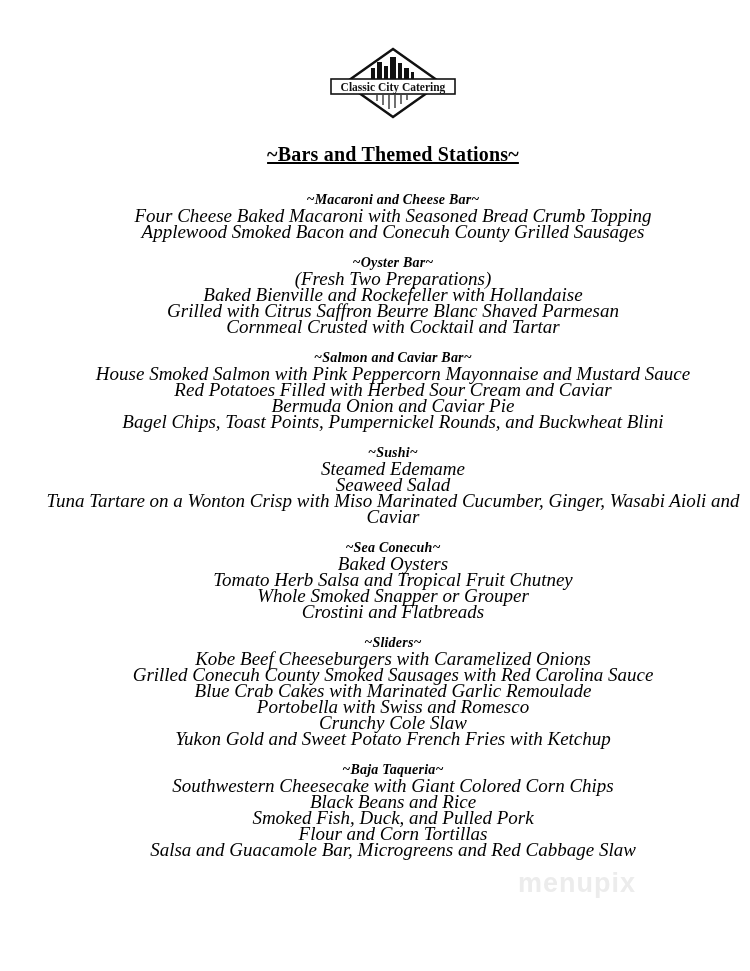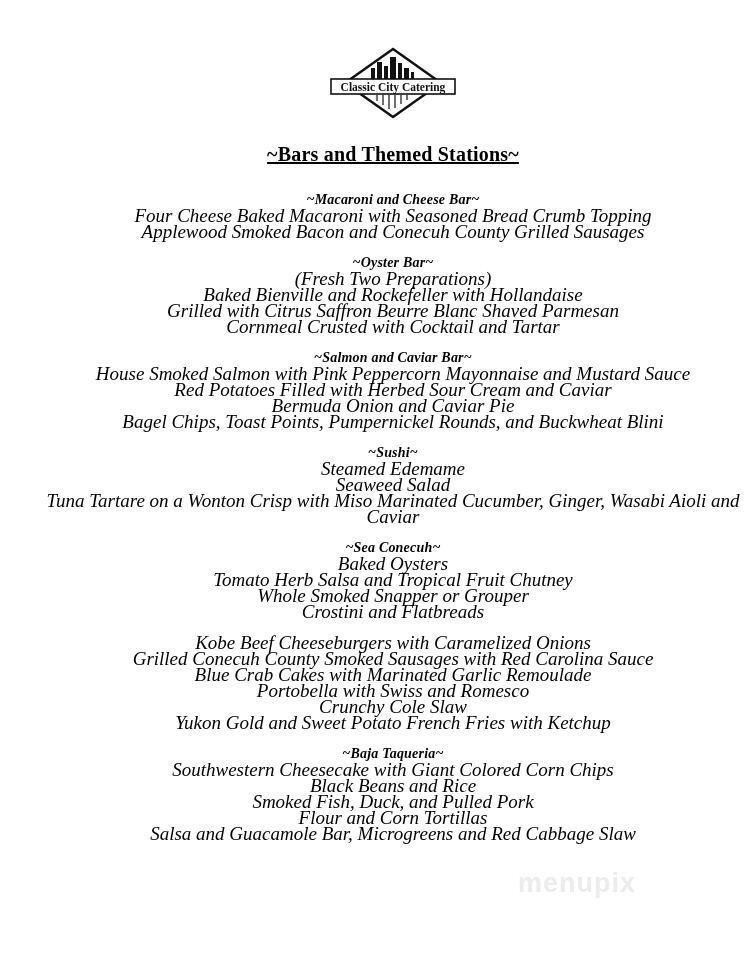--- a/index.html
+++ b/index.html
@@ -120,20 +120,21 @@
         <div class="menu-item">Tuna Tartare on a Wonton Crisp with Miso Marinated Cucumber, Ginger, Wasabi Aioli and Caviar</div>
       </div>
       <div class="section">
         <div class="section-heading">~Sea Conecuh~</div>
         <div class="menu-item">Baked Oysters</div>
         <div class="menu-item">Tomato Herb Salsa and Tropical Fruit Chutney</div>
         <div class="menu-item">Whole Smoked Snapper or Grouper</div>
         <div class="menu-item">Crostini and Flatbreads</div>
       </div>
       <div class="section">
+        <div class="section-heading">~Sliders~</div>
         <div class="menu-item">Kobe Beef Cheeseburgers with Caramelized Onions</div>
         <div class="menu-item">Grilled Conecuh County Smoked Sausages with Red Carolina Sauce</div>
         <div class="menu-item">Blue Crab Cakes with Marinated Garlic Remoulade</div>
         <div class="menu-item">Portobella with Swiss and Romesco</div>
         <div class="menu-item">Crunchy Cole Slaw</div>
         <div class="menu-item">Yukon Gold and Sweet Potato French Fries with Ketchup</div>
       </div>
       <div class="section">
         <div class="section-heading">~Baja Taqueria~</div>
         <div class="menu-item">Southwestern Cheesecake with Giant Colored Corn Chips</div>

